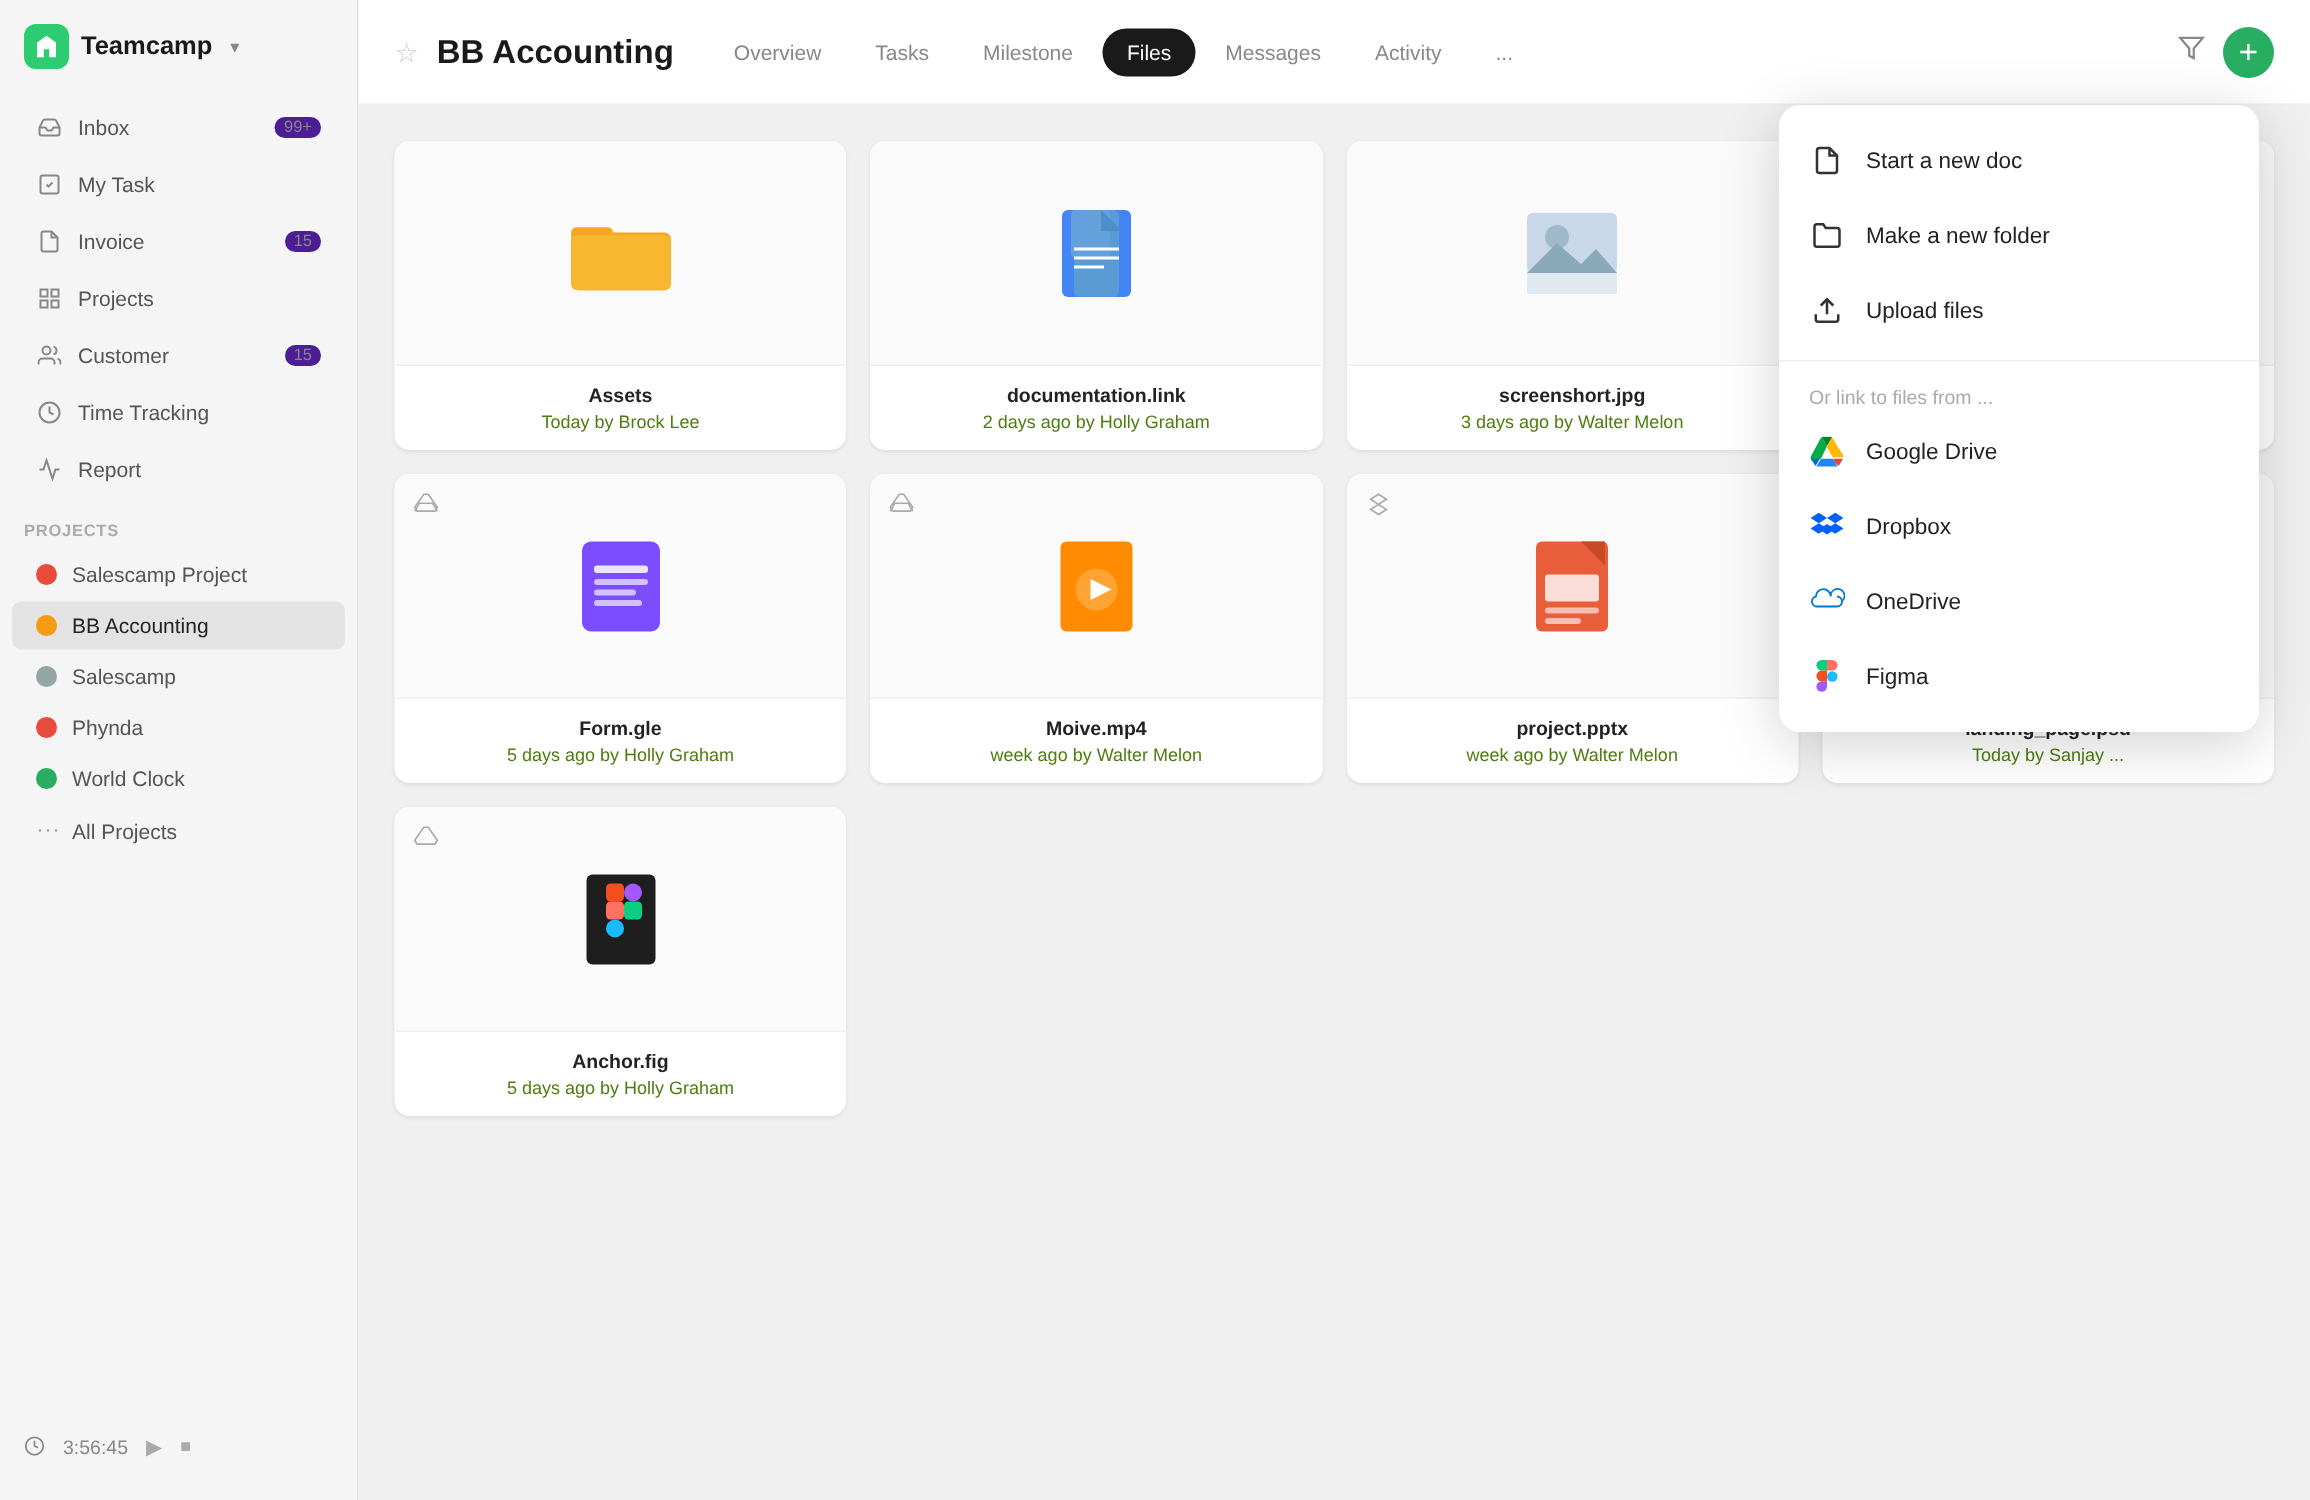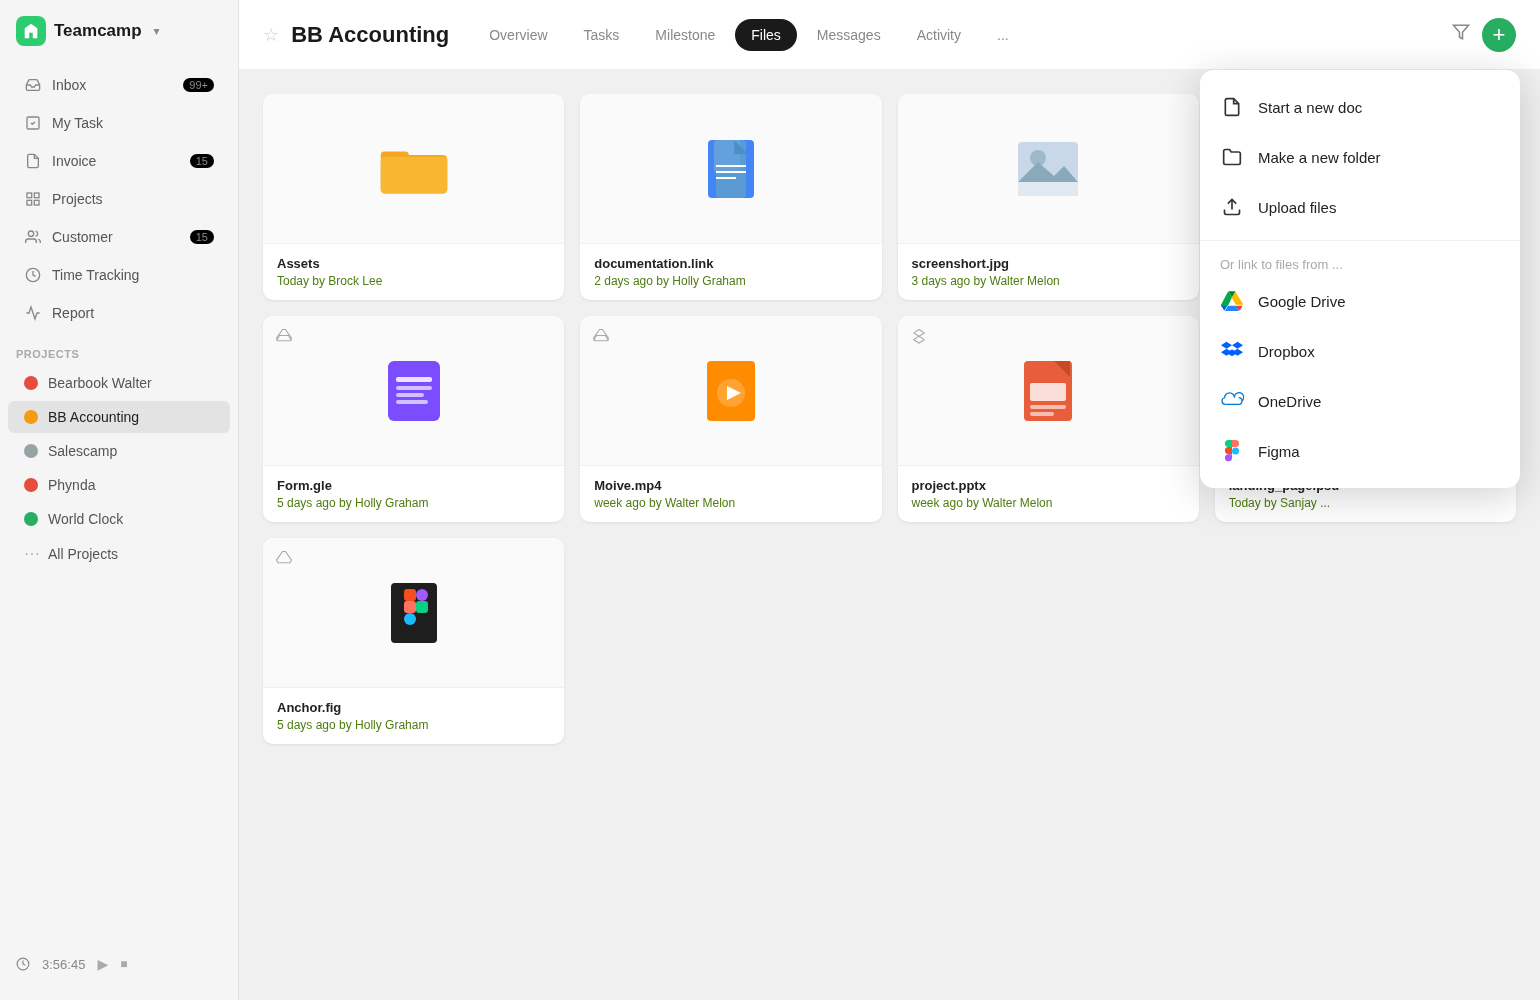--- a/index.html
+++ b/index.html
@@ -40,21 +40,21 @@
       cursor: pointer;
       color: #555;
       font-size: 14px;
       border-radius: 6px;
       margin: 1px 8px;
       position: relative;
     }
     .nav-item .nav-icon { width: 18px; height: 18px; display: flex; align-items: center; justify-content: center; flex-shrink: 0; }
     .nav-item .badge {
       margin-left: auto;
-      background: #000000;
+      background: #4c1d95;
       color: #888;
       font-size: 11px;
       padding: 1px 6px;
       border-radius: 10px;
     }
 
     .sidebar-section-label {
       font-size: 11px;
       color: #aaa;
       font-weight: 600;
@@ -161,32 +161,33 @@
       position: relative;
     }
     .file-cloud-icon {
       position: absolute;
       top: 12px; left: 12px;
       color: #ccc;
       font-size: 16px;
     }
     .file-info {
       padding: 12px 14px;
+      text-align: center;
     }
     .file-name { font-size: 13px; font-weight: 600; color: #222; margin-bottom: 3px; }
     .file-meta { font-size: 12px; color: #4d7c0f; }
 
     
     .folder-icon-svg { width: 70px; height: 60px; }
 
     
     .dropdown-menu {
       position: absolute;
       top: 70px;
-      right: 20px;
+      right: 34px;
       background: white;
       border-radius: 14px;
       box-shadow: 0 8px 40px rgba(0,0,0,0.18);
       width: 320px;
       padding: 12px 0;
       z-index: 100;
       margin-left: 29px;
     }
     .dropdown-item {
       display: flex;
@@ -296,21 +297,21 @@
           <polyline points="22,12 18,12 15,21 9,3 6,12 2,12"></polyline>
         </svg>
     </span>
     <span>Report</span>
   </div>
 
   <div class="sidebar-section-label">Projects</div>
 
   <div class="project-item">
     <span class="project-dot" style="background:#e74c3c;"></span>
-    <span>Bearbook Walter</span>
+    <span>Salescamp Project</span>
   </div>
 
   <div class="project-item active">
     <span class="project-dot" style="background:#f39c12;"></span>
     <span>BB Accounting</span>
   </div>
 
   <div class="project-item">
     <span class="project-dot" style="background:#95a5a6;"></span>
     <span>Salescamp</span>

